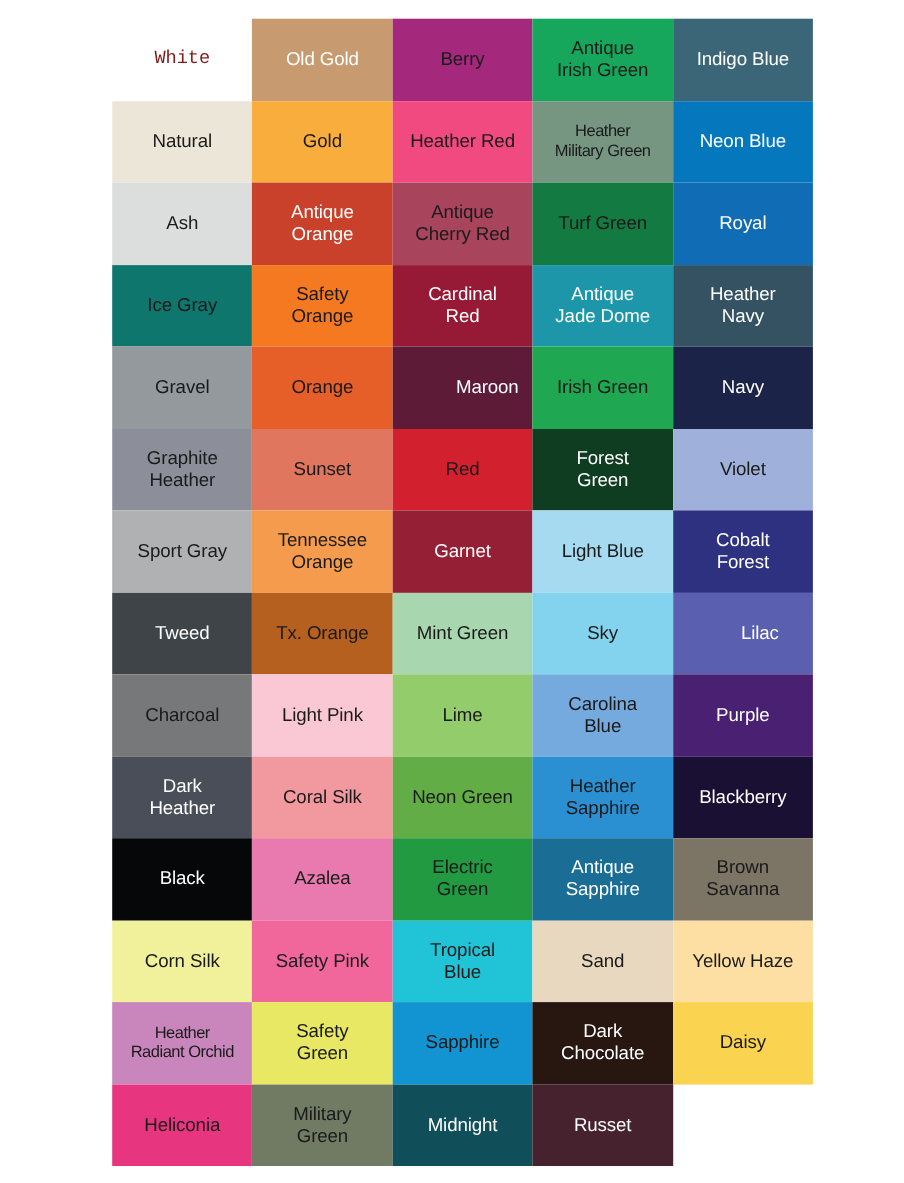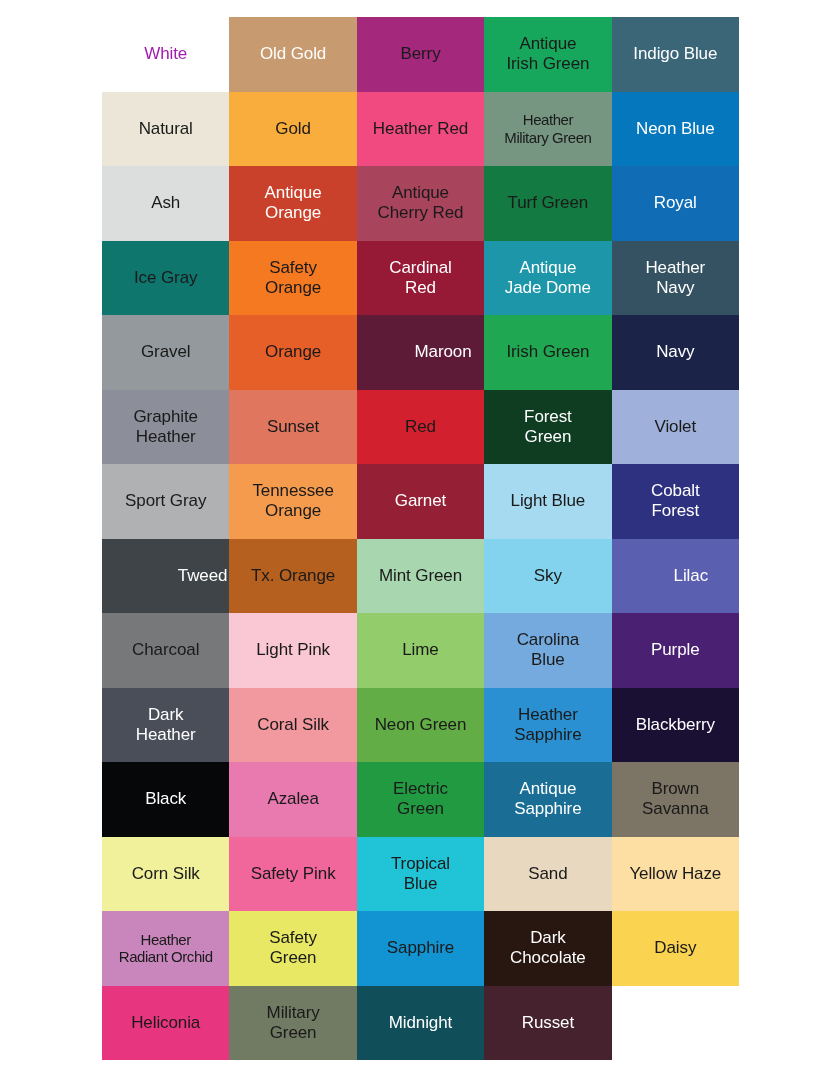--- a/index.html
+++ b/index.html
@@ -47,21 +47,21 @@
   .swatch-label.tight {
     font-size: 15px;
     letter-spacing: -0.45px;
   }
 </style>
 </head>
 <body>
 
 <div id="swatch-chart">
     <div class="swatch" style="background: rgb(255, 255, 255);">
-      <span class="swatch-label" style="color: #a21caf;">White</span>
+      <span class="swatch-label" style="color: #7f1d1d; font-family: Liberation Mono, monospace;">White</span>
     </div>
     <div class="swatch" style="background: rgb(199, 154, 111);">
       <span class="swatch-label" style="color: rgb(255, 255, 255);">Old Gold</span>
     </div>
     <div class="swatch" style="background: rgb(164, 40, 124);">
       <span class="swatch-label" style="color: rgb(26, 26, 26);">Berry</span>
     </div>
     <div class="swatch" style="background: rgb(22, 167, 92);">
       <span class="swatch-label" style="color: rgb(26, 26, 26);">Antique
 Irish Green</span>
@@ -163,21 +163,21 @@
     <div class="swatch" style="background: rgb(149, 32, 54);">
       <span class="swatch-label" style="color: rgb(255, 255, 255);">Garnet</span>
     </div>
     <div class="swatch" style="background: rgb(166, 218, 240);">
       <span class="swatch-label" style="color: rgb(26, 26, 26);">Light Blue</span>
     </div>
     <div class="swatch" style="background: rgb(46, 49, 128);">
       <span class="swatch-label" style="color: rgb(255, 255, 255);">Cobalt
 Forest</span>
     </div>
-    <div class="swatch" style="background: rgb(62, 68, 71); text-align: right;">
+    <div class="swatch" style="background: rgb(62, 68, 71);">
       <span class="swatch-label" style="color: rgb(255, 255, 255);">Tweed</span>
     </div>
     <div class="swatch" style="background: rgb(181, 96, 31);">
       <span class="swatch-label" style="color: rgb(26, 26, 26);">Tx. Orange</span>
     </div>
     <div class="swatch" style="background: rgb(168, 214, 174);">
       <span class="swatch-label" style="color: rgb(26, 26, 26);">Mint Green</span>
     </div>
     <div class="swatch" style="background: rgb(131, 211, 238);">
       <span class="swatch-label" style="color: rgb(26, 26, 26);">Sky</span>

